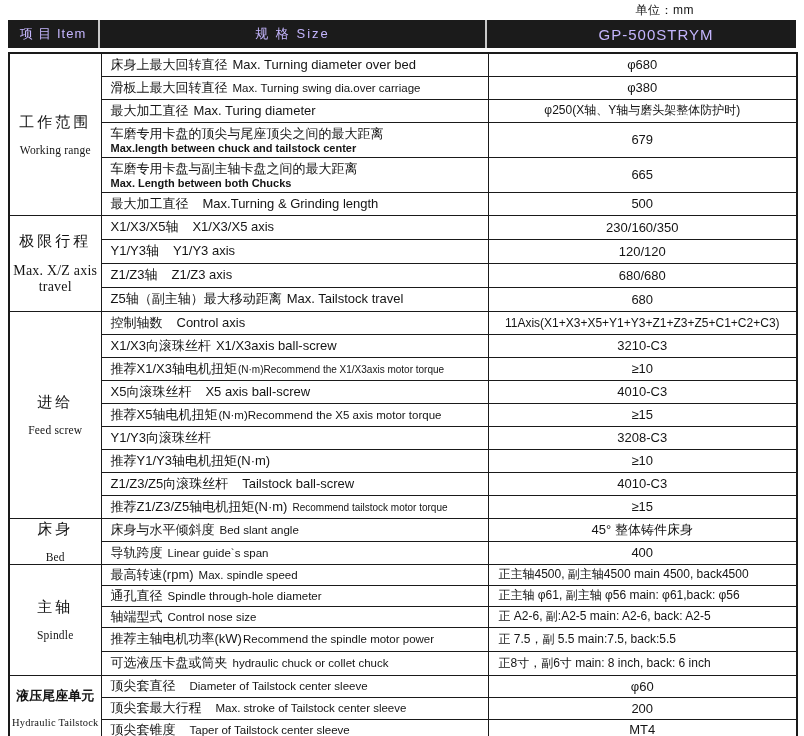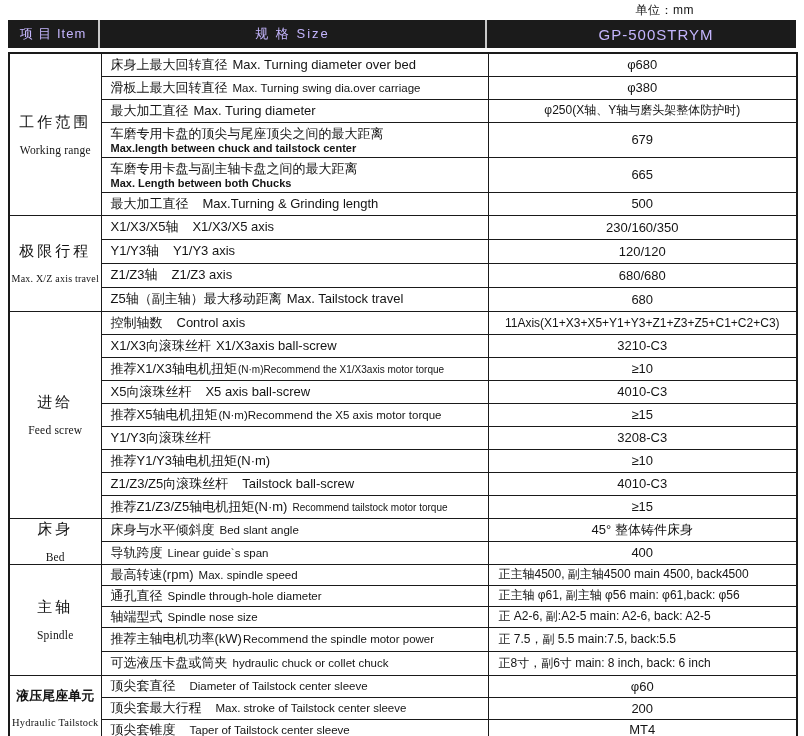--- a/index.html
+++ b/index.html
@@ -13,21 +13,21 @@
   .th-size{width:387px;font-size:13px;letter-spacing:2px;border-right:2px solid #c9c9c9;}
   .th-model{flex:1;font-size:15px;letter-spacing:1px;padding-left:29px;}
   table.spec-table{position:absolute;top:52px;left:8px;width:788px;border-collapse:collapse;
                    border:2px solid #1a1a1a;table-layout:fixed;}
   col.c-group{width:92px;} col.c-spec{width:387px;} col.c-val{width:309px;}
   td{border:1px solid #1a1a1a;padding:0;box-sizing:border-box;}
   tr{height:23px;} tr.rh24{height:24px;} tr.rh35{height:35px;} tr.rh21{height:21px;} tr.rh22{height:22px;}
   td.group{text-align:center;vertical-align:middle;}
   .g-zh{display:block;font-size:15px;letter-spacing:3px;}
   .g-en{display:block;font-size:11.5px;margin-top:12px;letter-spacing:.2px;font-family:Liberation Serif, serif;}
-  td.group.sm-en .g-en{font-size:10px;text-align:center;}
+  td.group.sm-en .g-en{font-size:14px;text-align:center;}
   td.group.sm-zh .g-zh{font-size:13px;letter-spacing:0;font-weight:bold;}
   td.group.sm-zh .g-en{font-size:10.5px;}
   td.spec{padding:1px 6px 1px 9px;vertical-align:middle;font-size:13px;}
   td.spec .zh{font-size:13px;}
   td.spec .en{font-size:13px;margin-left:5px;}
   td.spec.en-md .en{font-size:11.5px;}
   td.spec.en-sm .en{font-size:10px;}
   td.spec.no-gap .en{margin-left:1px;}
   td.spec.gap-wide .en{margin-left:14px;}
   tr.two-line td.spec .zh{display:block;line-height:16px;}
@@ -172,21 +172,21 @@
           <span class="g-en">Spindle</span>
         </td>
         <td class="spec en-md"><span class="zh">最高转速(rpm)</span><span class="en">Max. spindle speed</span></td>
         <td class="val v12 vleft">正主轴4500, 副主轴4500   main 4500, back4500</td>
       </tr>
       <tr class="rh21">
         <td class="spec en-md"><span class="zh">通孔直径</span><span class="en">Spindle through-hole diameter</span></td>
         <td class="val v12 vleft">正主轴 φ61, 副主轴 φ56   main: φ61,back: φ56</td>
       </tr>
       <tr class="rh21">
-        <td class="spec en-md"><span class="zh">轴端型式</span><span class="en">Spindle nose size</span></td>
+        <td class="spec en-md"><span class="zh">轴端型式</span><span class="en">Control nose size</span></td>
         <td class="val v12 vleft">正 A2-6, 副:A2-5   main: A2-6, back: A2-5</td>
       </tr>
       <tr class="rh24">
         <td class="spec en-md no-gap"><span class="zh">推荐主轴电机功率(kW)</span><span class="en">Recommend the spindle motor power</span></td>
         <td class="val v12 vleft">正 7.5，副 5.5   main:7.5, back:5.5</td>
       </tr>
       <tr class="rh24">
         <td class="spec en-md"><span class="zh">可选液压卡盘或筒夹</span><span class="en">hydraulic chuck or collet chuck</span></td>
         <td class="val v12 vleft">正8寸，副6寸   main: 8 inch,  back: 6 inch</td>
       </tr>

